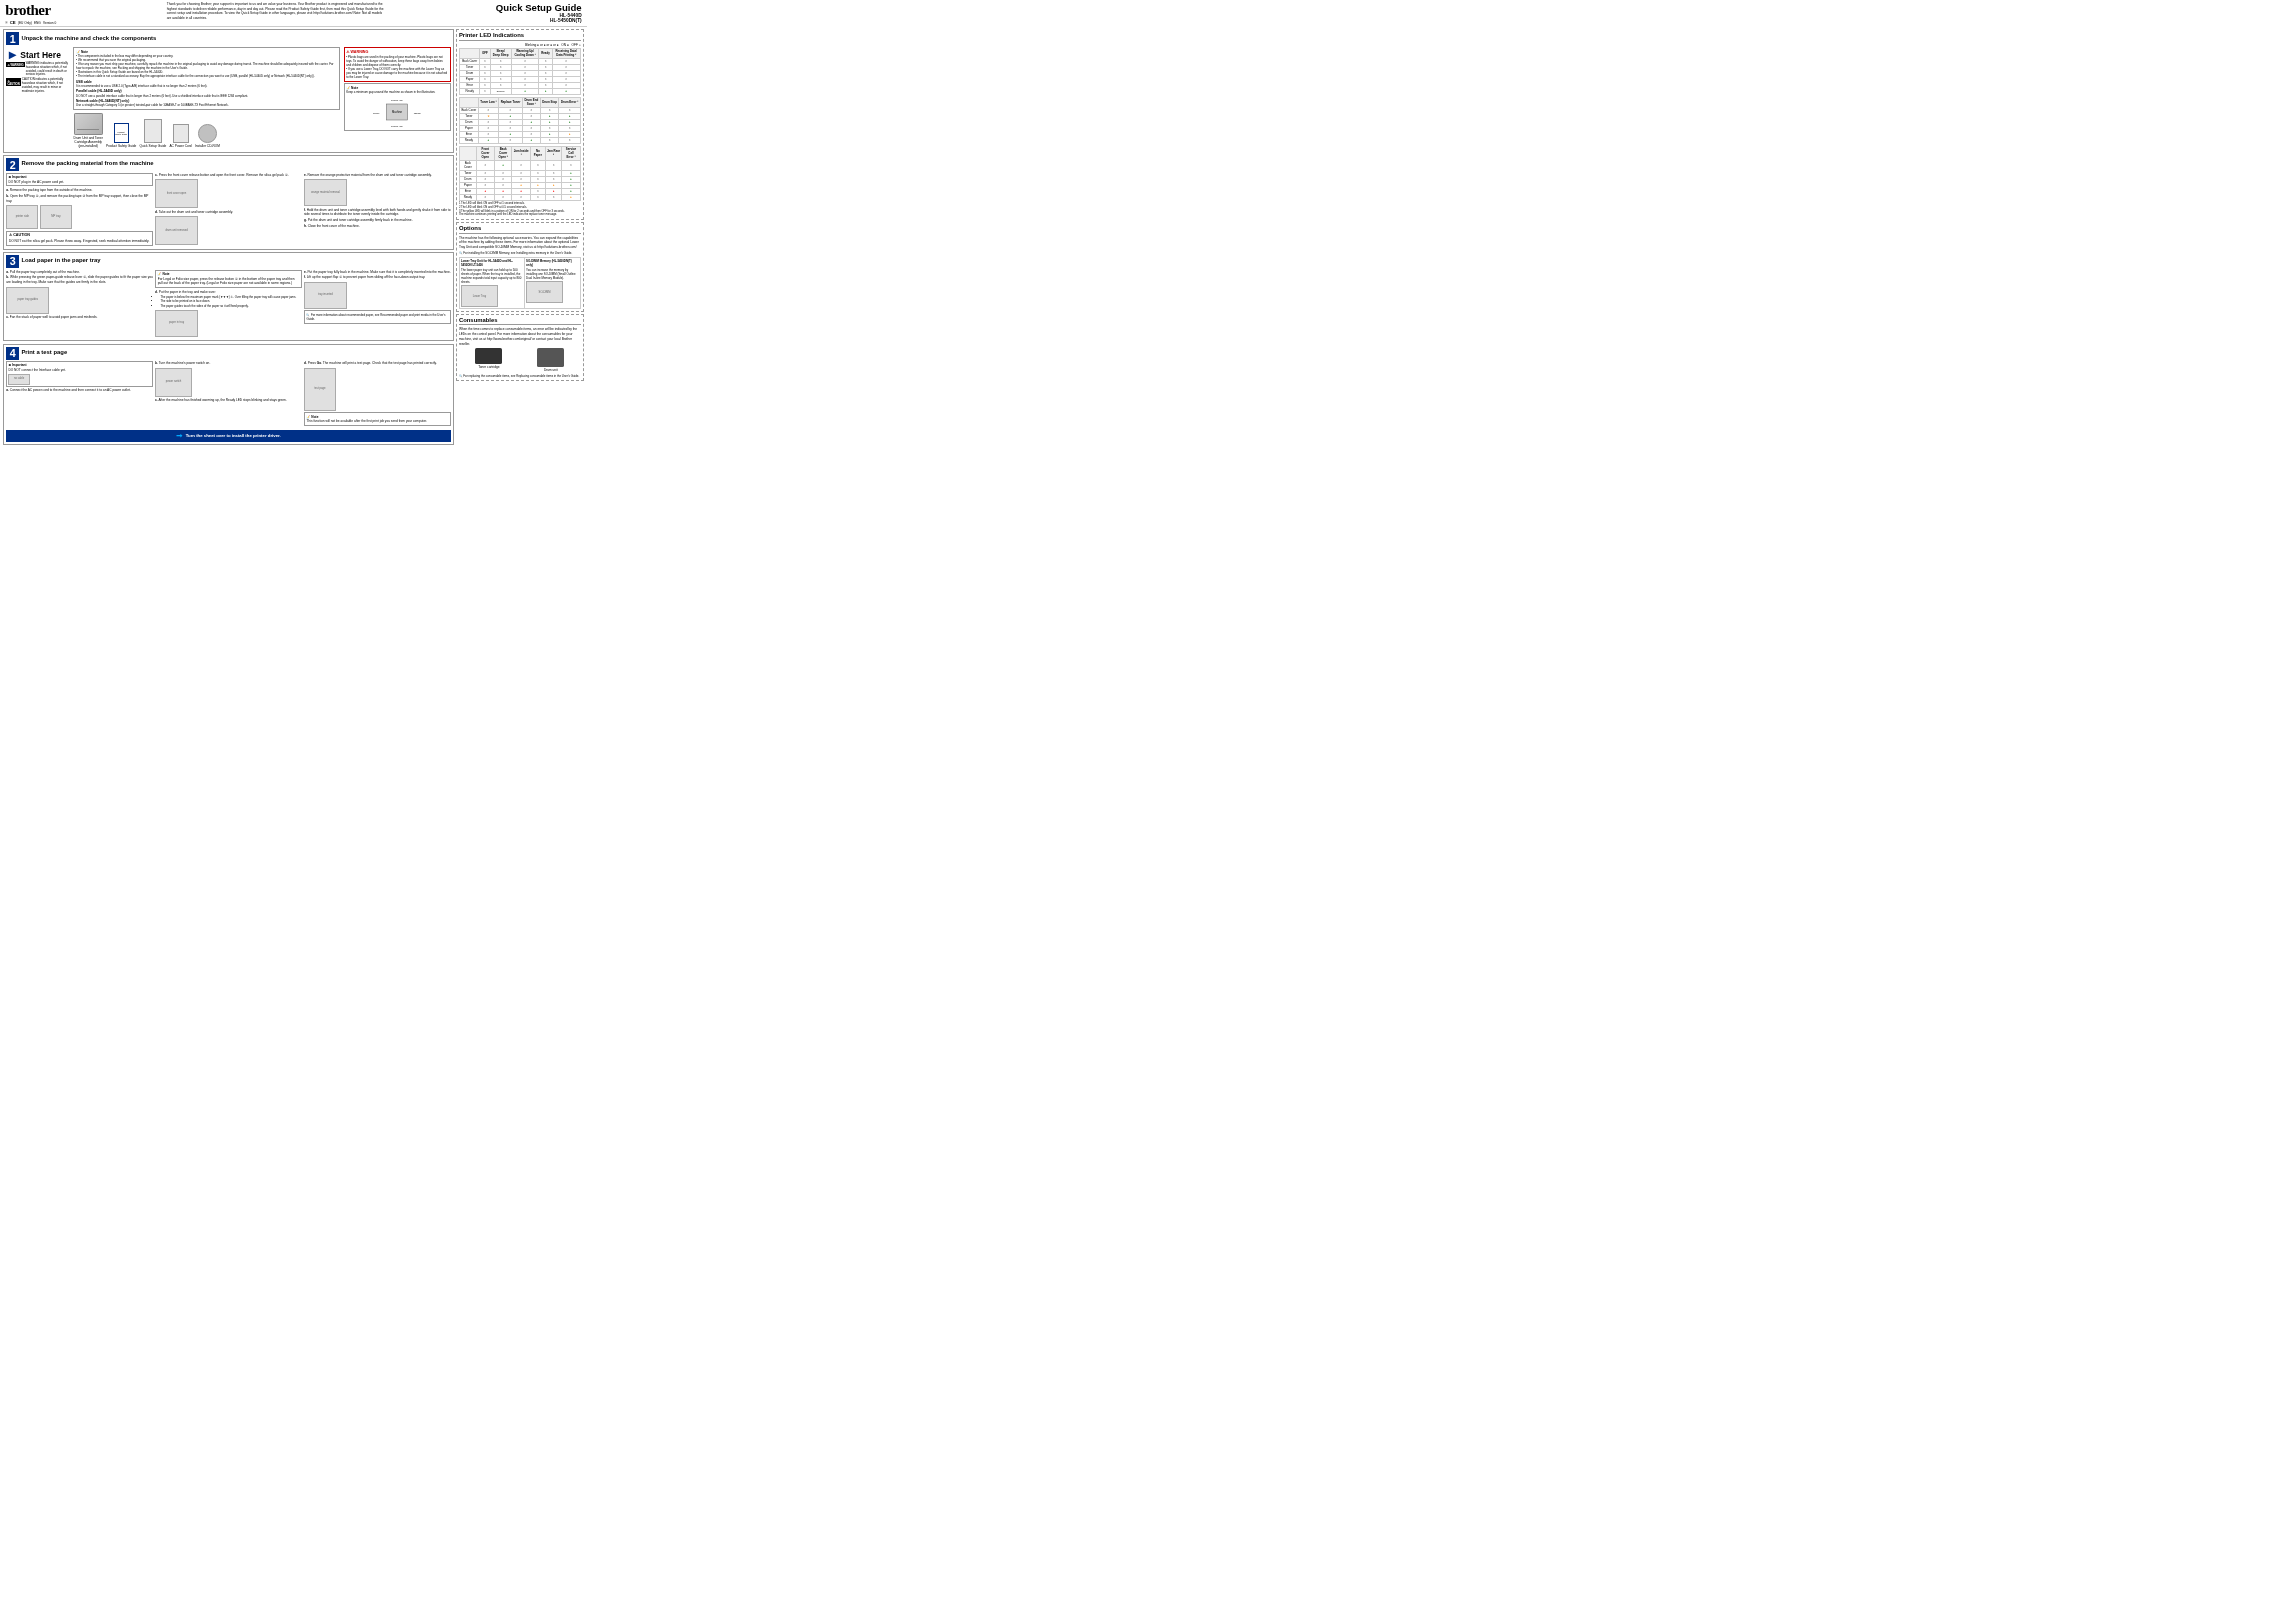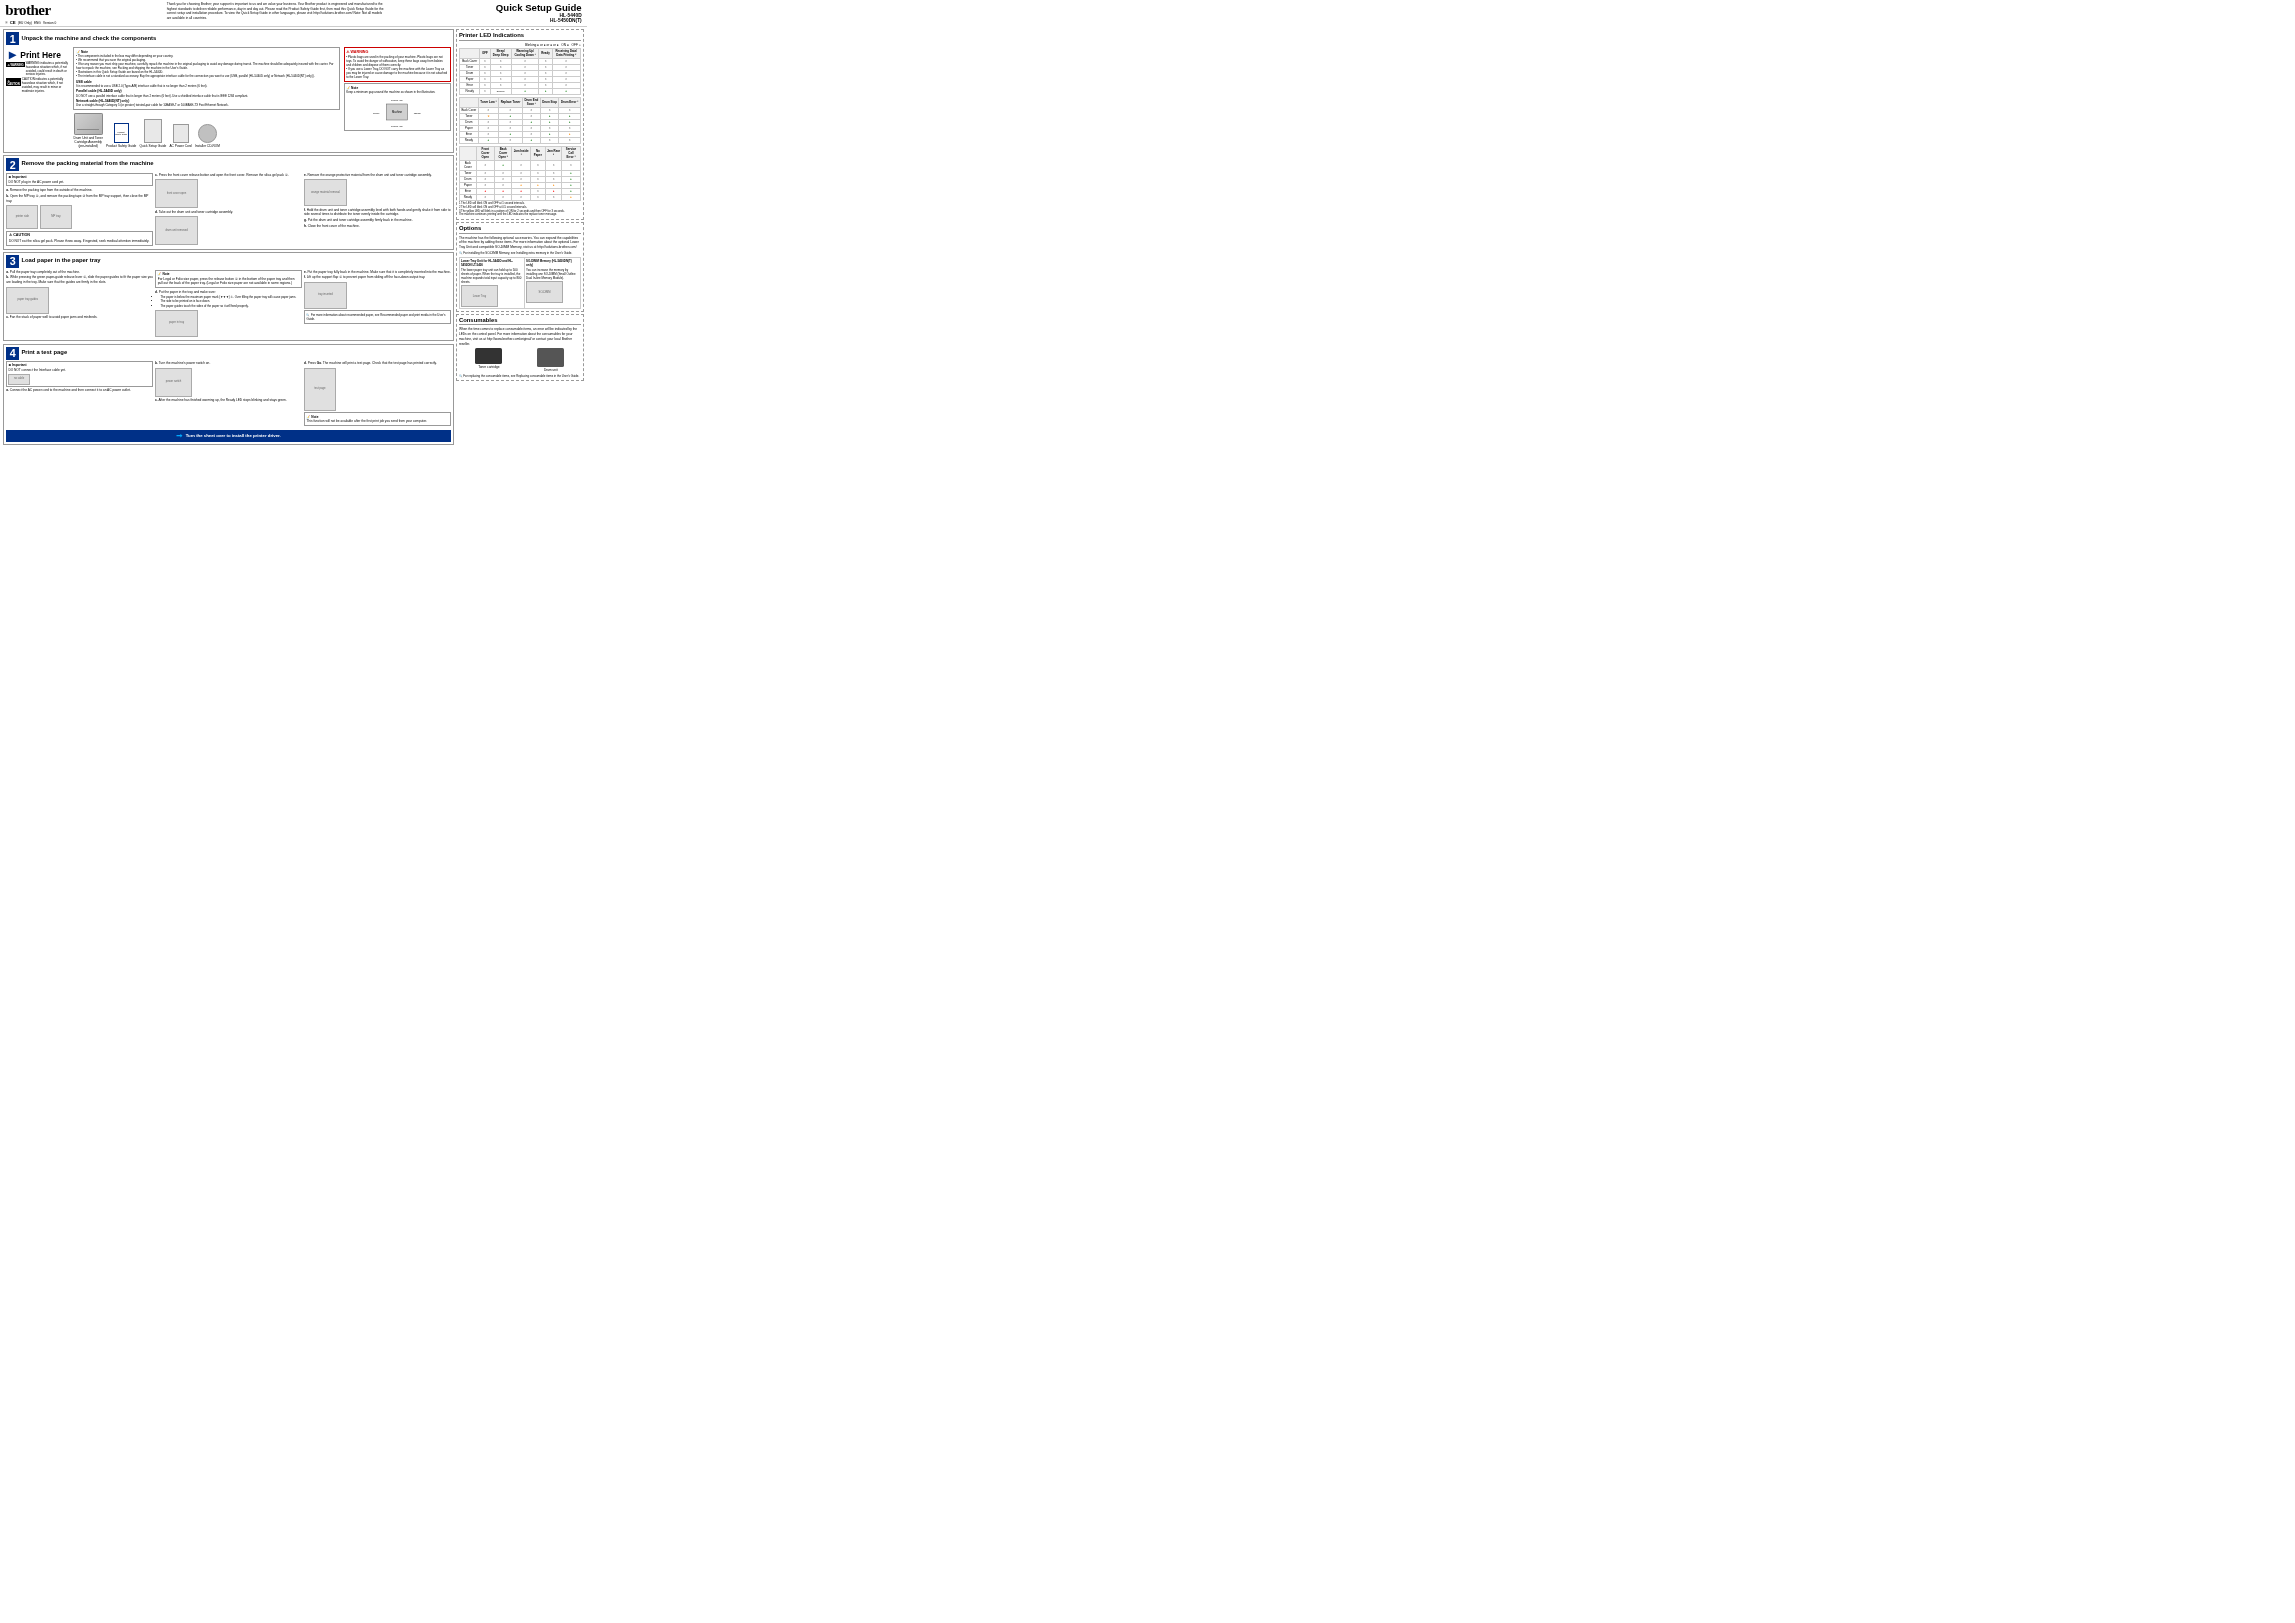--- a/index.html
+++ b/index.html
@@ -440,21 +440,21 @@
       <div class="step-header">
         <div class="step-number">1</div>
         <div class="step-title">Unpack the machine and check the components</div>
       </div>
 
       <div style="display:flex; gap:3.2px;">
 
         <div class="start-here-left">
           <div style="display:flex; align-items:center; gap:1.1px;">
             <span class="arrow-right">►</span>
-            <span class="start-here-title">Print Here</span>
+            <span class="start-here-title">Start Here</span>
           </div>
           <div class="warning-block">
             <span class="warning-label">⚠ WARNING</span>
             <span style="font-size:2.9px; line-height:1.3;">WARNING indicates a potentially hazardous situation which, if not avoided, could result in death or serious injuries.</span>
           </div>
           <div class="warning-block">
             <span class="caution-label">⚠ CAUTION</span>
             <span style="font-size:2.9px; line-height:1.3;">CAUTION indicates a potentially hazardous situation which, if not avoided, may result in minor or moderate injuries.</span>
           </div>
         </div>

